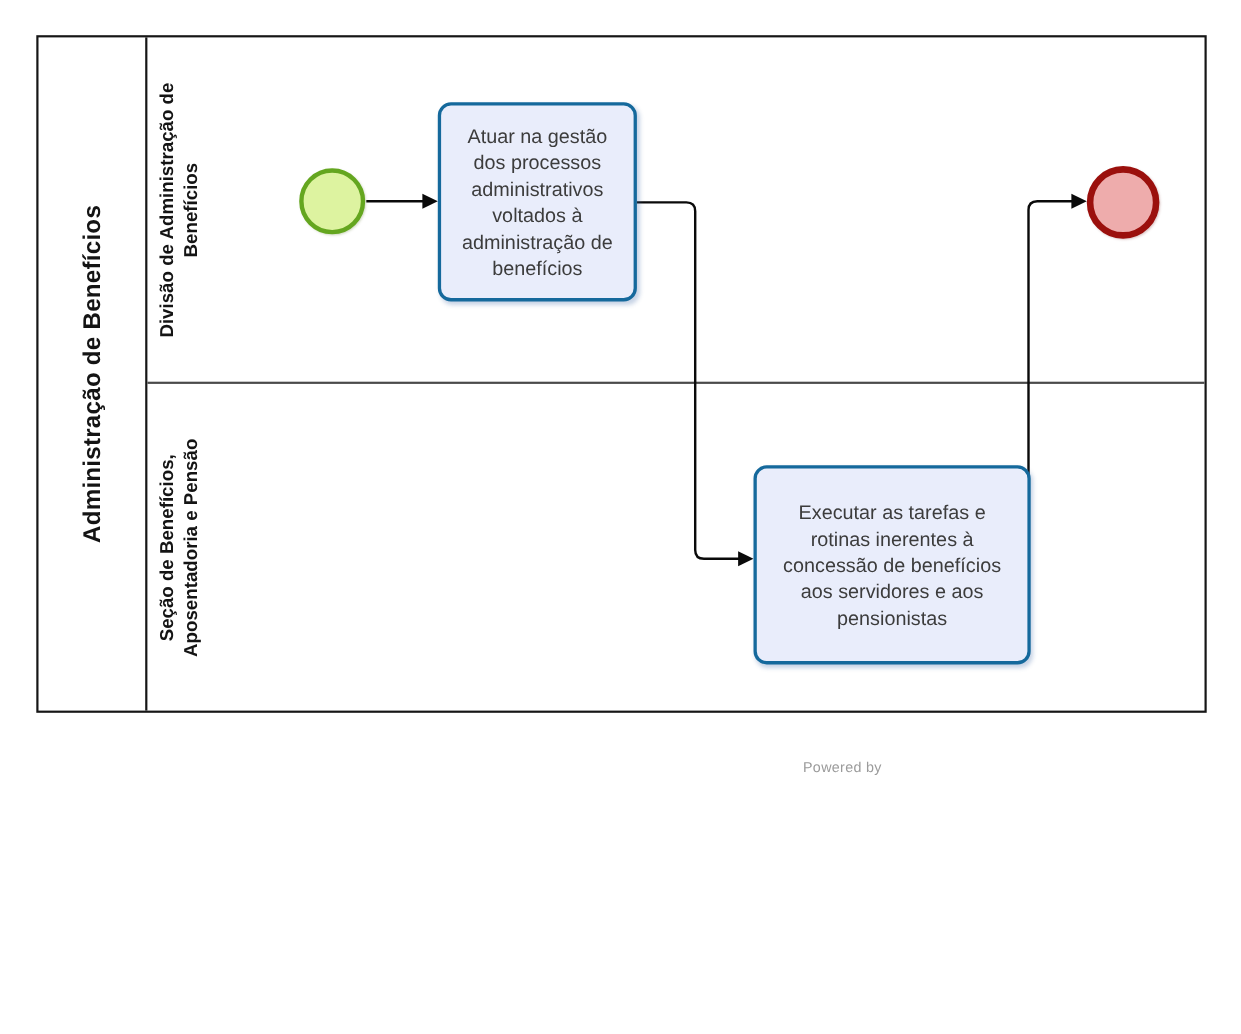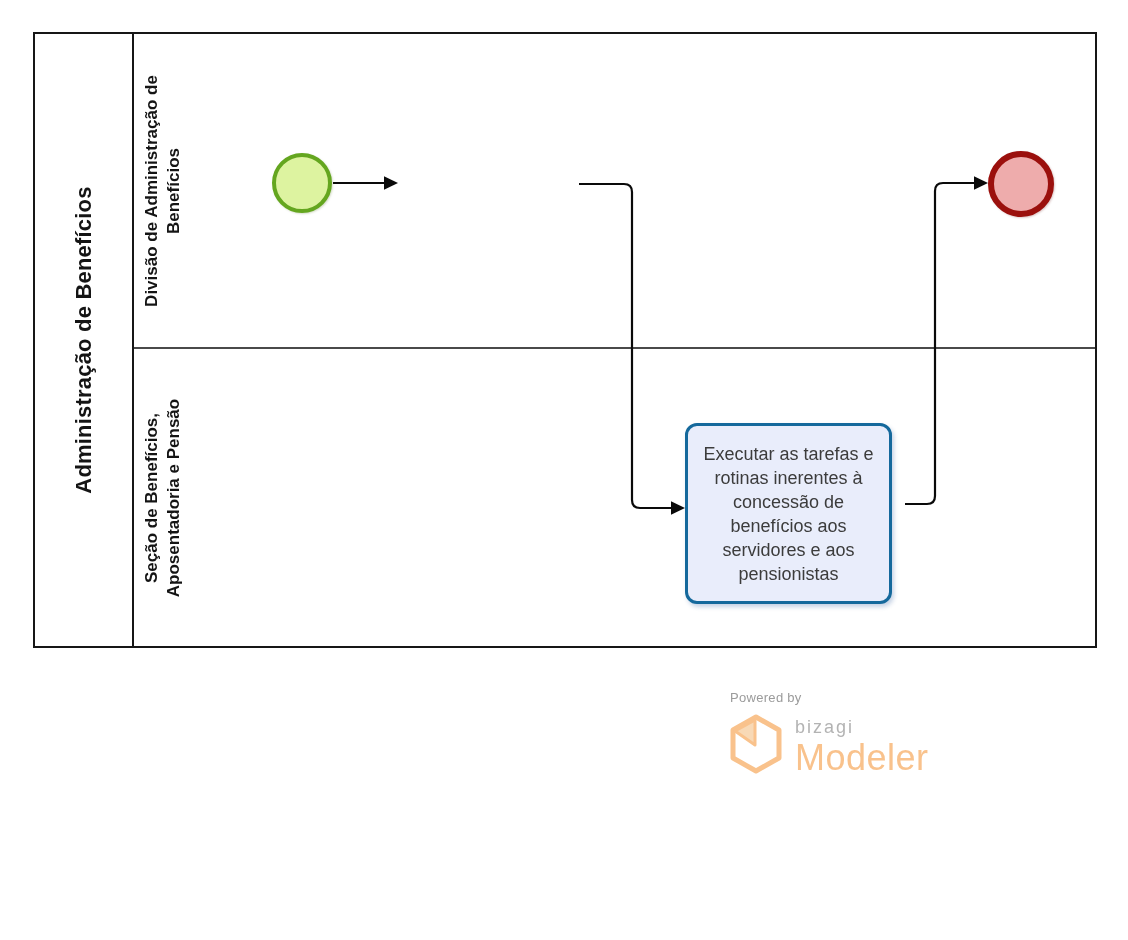--- a/index.html
+++ b/index.html
@@ -27,21 +27,21 @@
                background:#ddf3a0;border:4px solid #64a61f;
                box-shadow:1px 1px 2px rgba(90,120,40,.25);}
   .end-event{left:988px;top:151px;width:66px;height:66px;
              background:#eeacac;border:6px solid #9b100d;
              box-shadow:1px 1px 2px rgba(120,40,40,.25);}
   .task{position:absolute;background:#e9edfb;border:3px solid #15699c;border-radius:12px;
         box-sizing:border-box;display:flex;align-items:center;justify-content:center;
         text-align:center;color:#3c3c3c;font-size:18px;line-height:24px;
         box-shadow:2px 3px 4px rgba(70,110,170,.30);padding:4px 10px;}
   .task-1{left:398px;top:93px;width:181px;height:181px;}
-  .task-2{left:685px;top:423px;width:207px;height:181px;justify-content:flex-end;}
+  .task-2{left:685px;top:423px;width:252px;height:181px;justify-content:flex-end;}
 
   
   .connectors{position:absolute;left:0;top:0;pointer-events:none;}
   .flow{fill:none;stroke:#0a0a0a;stroke-width:2.2px;}
   .head{fill:#0a0a0a;stroke:none;}
 
   
   .brandmark{position:absolute;left:730px;top:690px;}
   .powered{font-size:13px;color:#9b9b9b;letter-spacing:.3px;}
   .logo-row{display:flex;align-items:flex-start;margin-top:9px;}
@@ -95,34 +95,27 @@
       <polygon class="head" points="685,508 671,501.2 671,514.8"></polygon>
     </g>
     <g>
       <path class="flow" d="M905,504 H927 Q935,504 935,496 V191 Q935,183 943,183 H975"></path>
       <polygon class="head" points="988,183 974,176.2 974,189.8"></polygon>
     </g>
   </svg>
 
   <div class="event start-event"></div>
 
+  <div class="task task-1">
+    <div class="task-text">Atuar na gestão dos processos administrativos voltados à administração de benefícios</div>
+  </div>
 
   <div class="task task-2">
     <div class="task-text">Executar as tarefas e rotinas inerentes à concessão de benefícios aos servidores e aos pensionistas</div>
   </div>
 
   <div class="event end-event"></div>
 
   <div class="brandmark">
     <div class="powered">Powered by</div>
-    <div class="logo-row">
-      <svg class="logo-icon" viewBox="0 0 52 60">
-        <polygon points="26,3 49,16 49,44 26,57 3,44 3,16" fill="none" stroke="#f9c28c" stroke-width="5" stroke-linejoin="round"></polygon>
-        <polygon points="5,17 25,6 25,31" fill="#f8d9b6" stroke="#f9c28c" stroke-width="3" stroke-linejoin="round"></polygon>
-      </svg>
-      <div class="logo-words">
-        <div class="word-bizagi">bizagi</div>
-        <div class="word-modeler">Modeler</div>
-      </div>
-    </div>
   </div>
 
 </div>
 
 </body></html>

